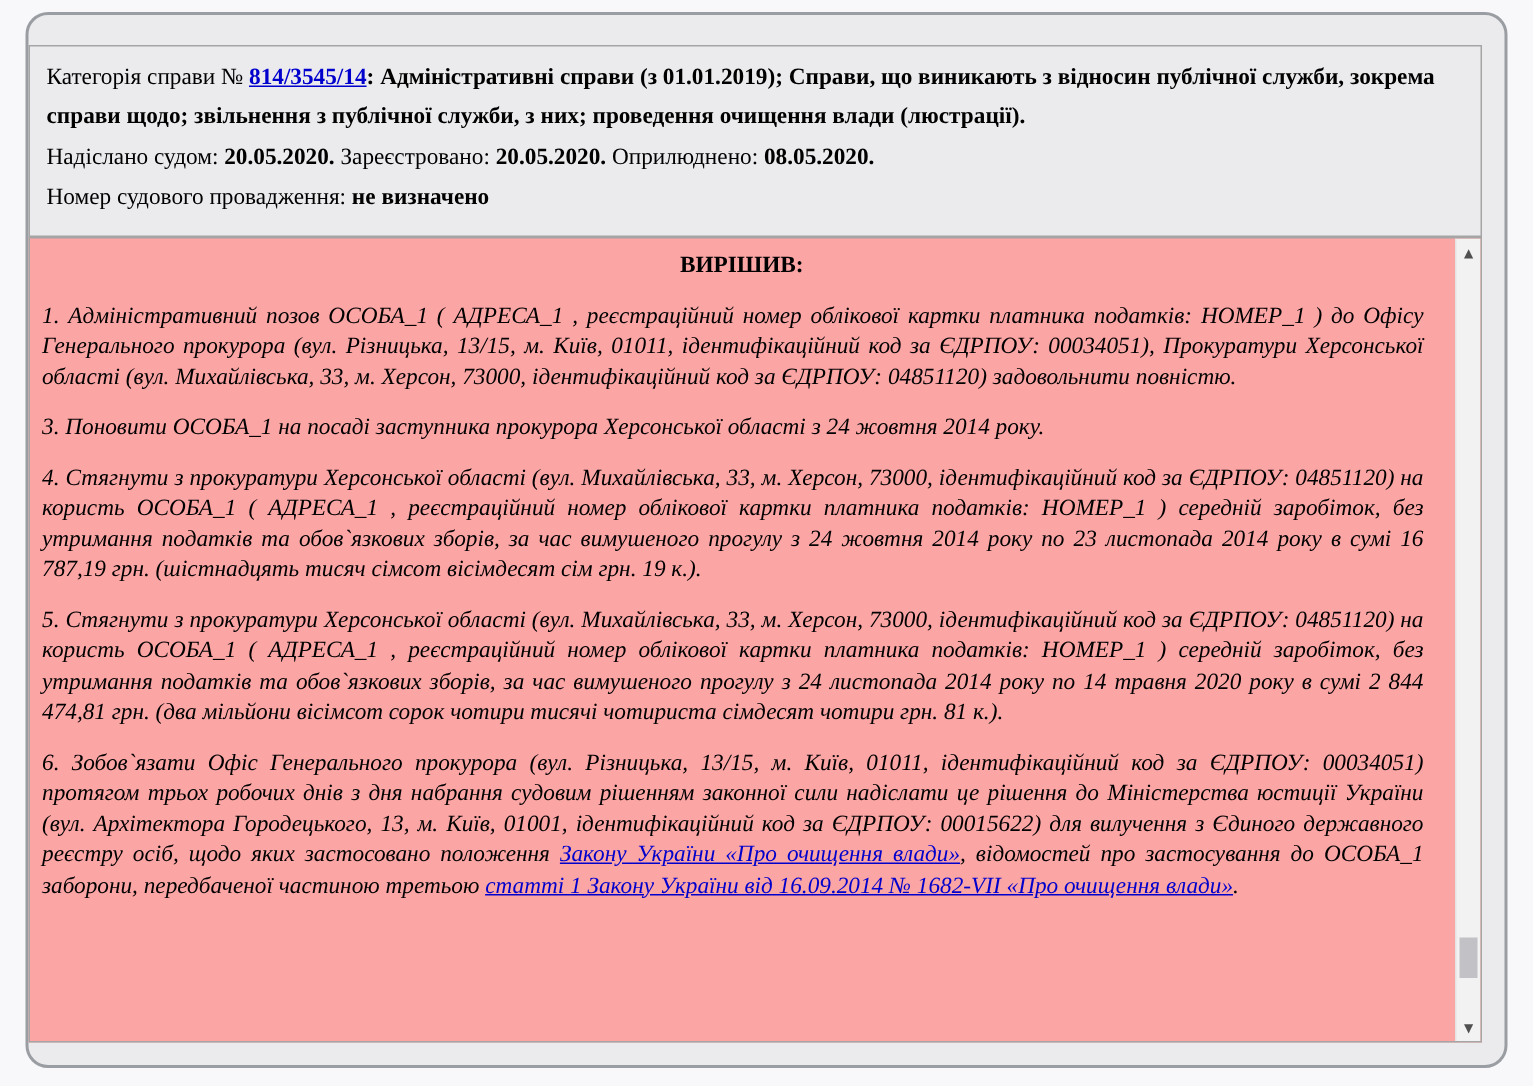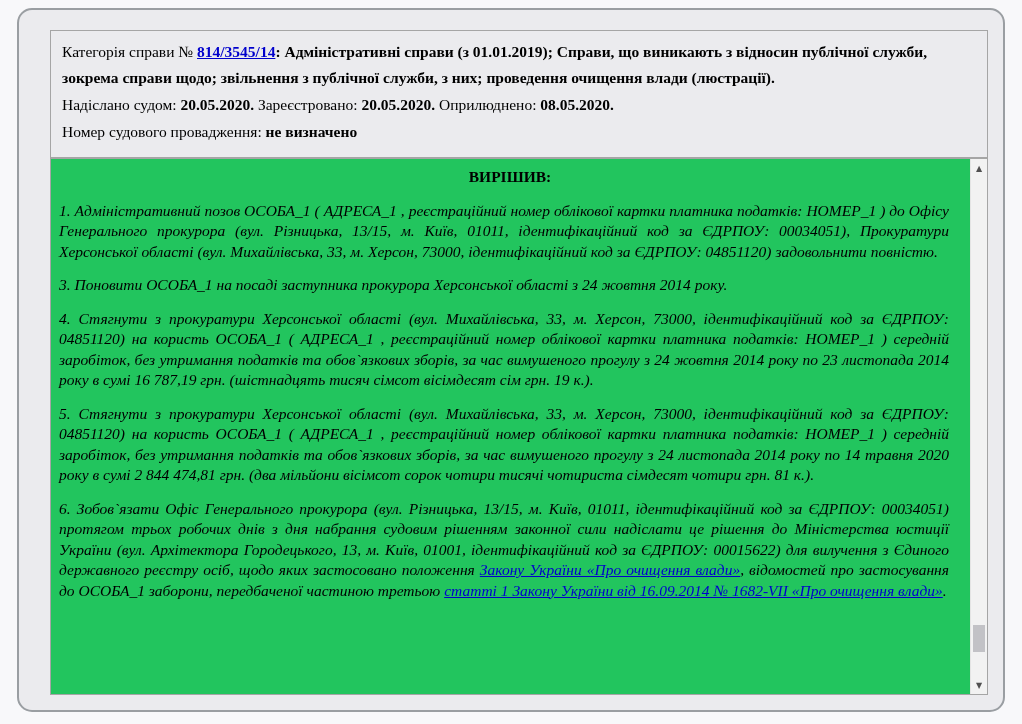--- a/index.html
+++ b/index.html
@@ -13,21 +13,21 @@
   }
   .page { position: absolute; inset: 0; }
 
   .panel {
     position: absolute;
     left: 17px; top: 8px; right: 17px; bottom: 12px;
     background: #ebebee;
     border: 2px solid #9a9ea2;
     border-radius: 15px;
     box-sizing: border-box;
-    padding: 20px 15px 15px 31px;
+    padding: 20px 15px 15px 0;
     display: flex;
     flex-direction: column;
   }
 
   .info-box {
     border: 1px solid #a5a5a5;
     padding: 8px 11px 12px 11px;
     color: #000;
     font-size: 15.5px;
     line-height: 26px;
@@ -55,21 +55,21 @@
     background: linear-gradient(#ffffff, #efefef);
     border: 1px solid #828282;
     border-radius: 16px;
     padding: 5px 21px 6px 21px;
     cursor: pointer;
   }
 
   .content-box {
     flex: 1 1 auto;
     border: 1px solid #a5a5a5;
-    background: #22c55e;
+    background: #fca5a5;
     position: relative;
     box-sizing: border-box;
     overflow: hidden;
   }
   .doc {
     position: absolute;
     top: 0; left: 0; right: 17px; bottom: 0;
     padding: 6px 9px 6px 8px;
     overflow: hidden;
     color: #000;

